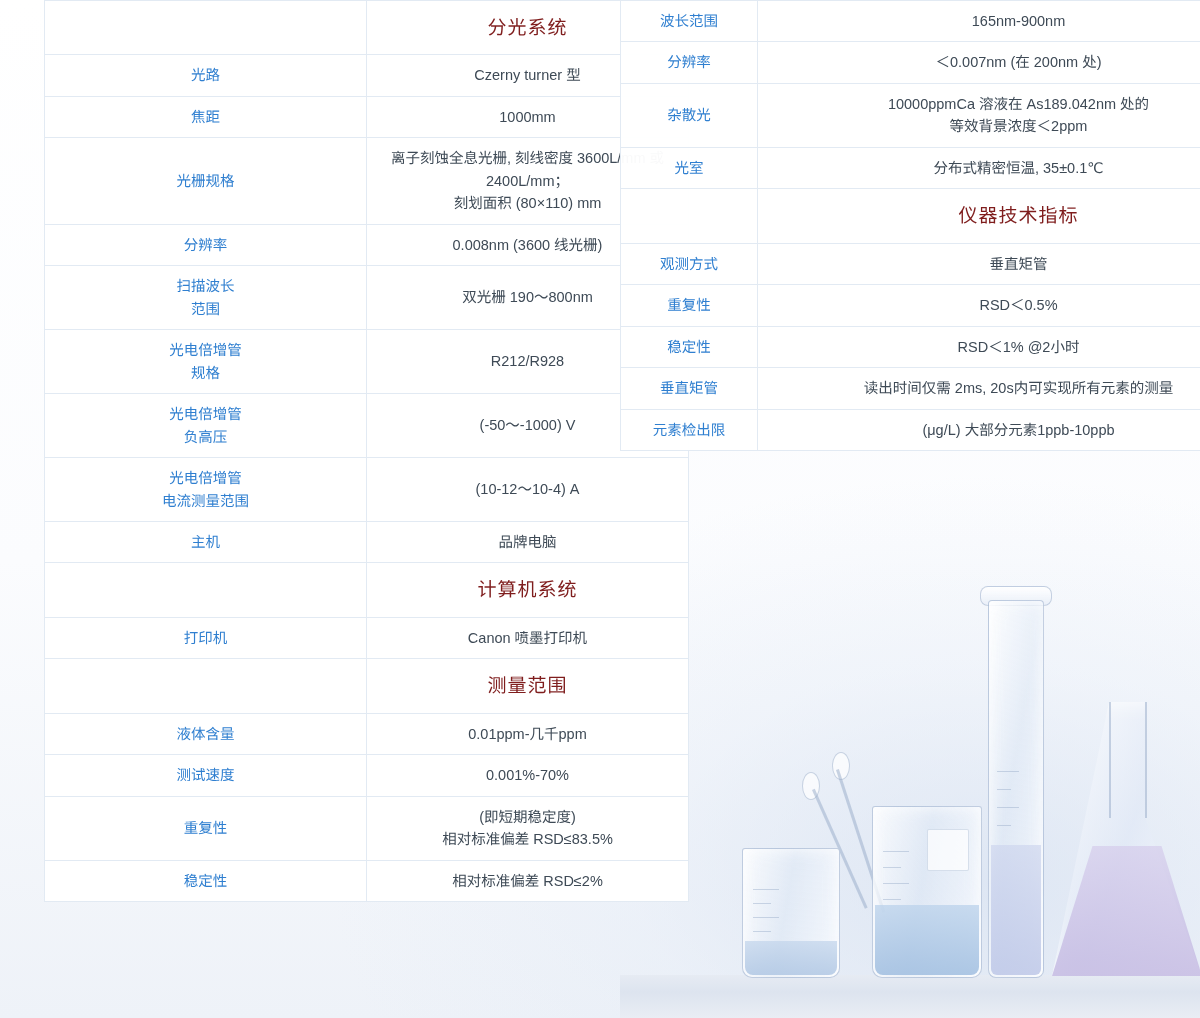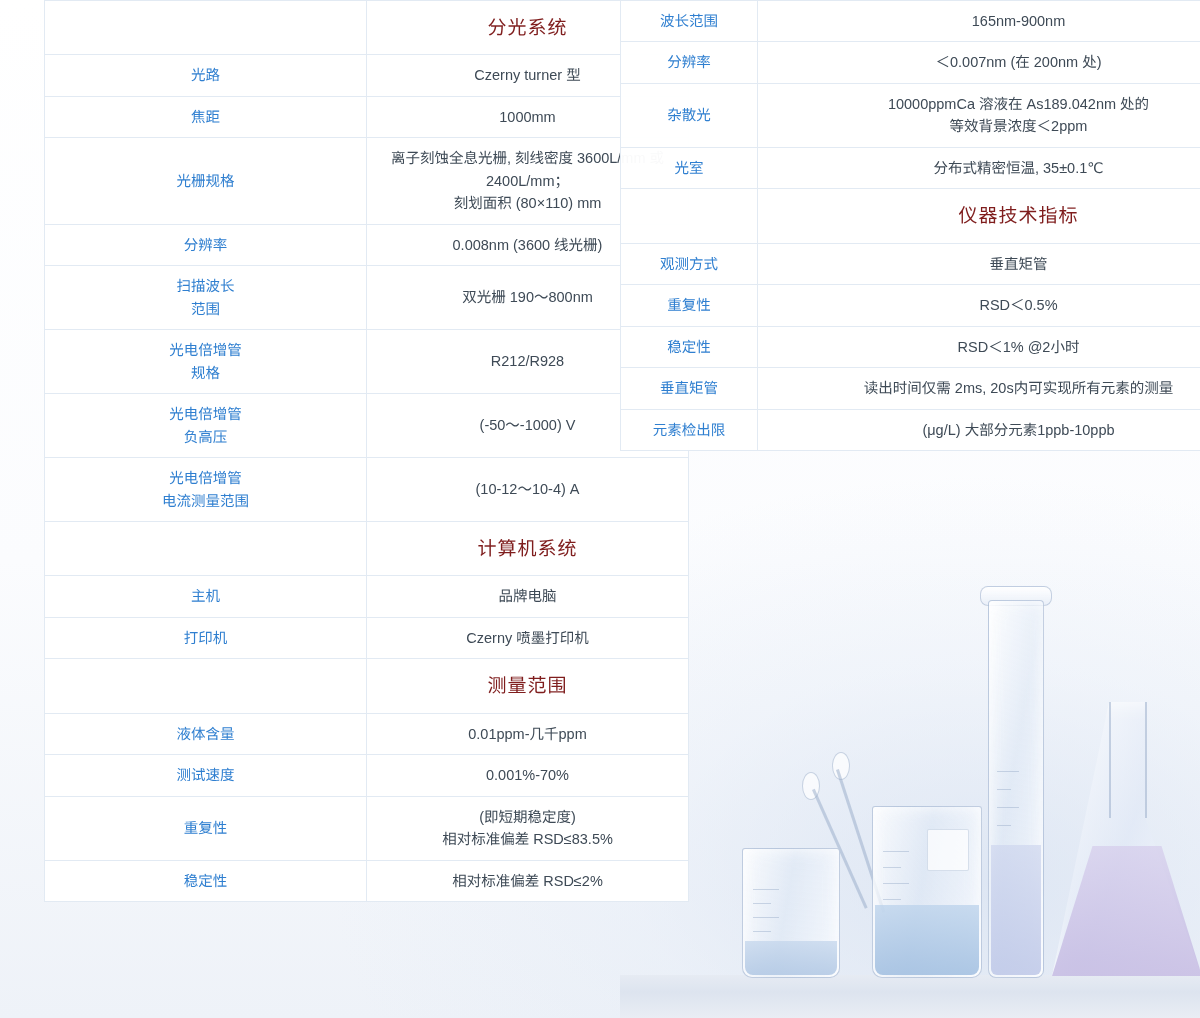--- a/index.html
+++ b/index.html
@@ -271,30 +271,30 @@
 负高压</td>
         <td>(-50〜-1000) V</td>
       </tr>
       <tr>
         <td class="key nowrap-lines">光电倍增管
 电流测量范围</td>
         <td>(10-12〜10-4) A</td>
       </tr>
 
       <tr>
+        <td class="key">主机</td>
+        <td>品牌电脑</td>
+      </tr>
+      <tr>
         <td class="blank"></td>
         <td class="section">计算机系统</td>
       </tr>
       <tr>
-        <td class="key">主机</td>
-        <td>品牌电脑</td>
-      </tr>
-      <tr>
         <td class="key">打印机</td>
-        <td>Czerny 喷墨打印机</td>
+        <td>Canon 喷墨打印机</td>
       </tr>
 
       <tr>
         <td class="blank"></td>
         <td class="section">测量范围</td>
       </tr>
       <tr>
         <td class="key">液体含量</td>
         <td>0.01ppm-几千ppm</td>
       </tr>

